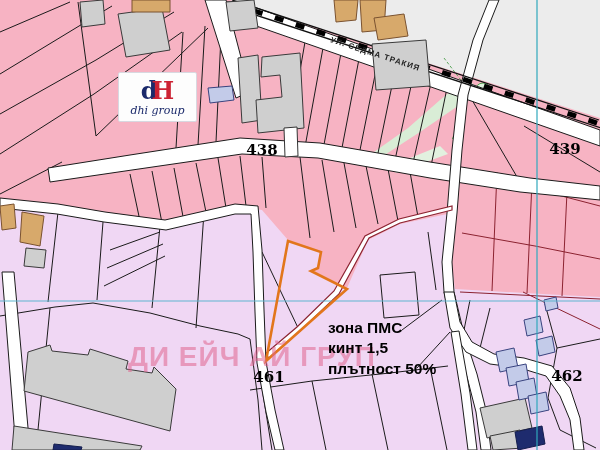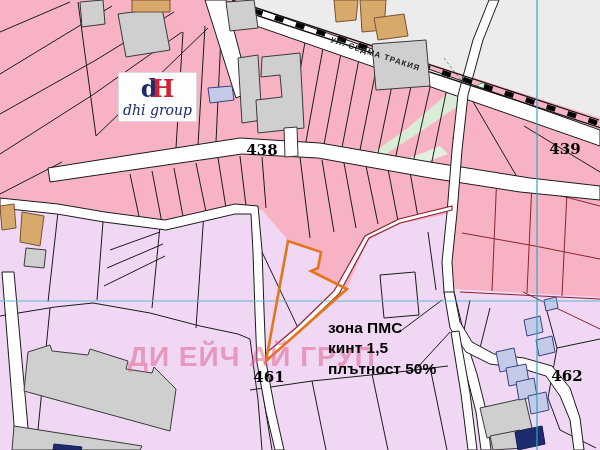--- a/index.html
+++ b/index.html
@@ -5,21 +5,21 @@
   html,body{margin:0;padding:0;background:#888;}
   .stage{position:relative;width:600px;height:450px;overflow:hidden;background:#fff;
          font-family:"Liberation Sans",sans-serif;}
   .stage svg{position:absolute;left:0;top:0;}
   .logo-box{position:absolute;left:118px;top:72px;width:77px;height:48px;background:#fdfdfd;
             border:1px solid #d8d8e0;border-radius:2px;display:flex;flex-direction:column;
             align-items:center;justify-content:center;line-height:1;}
   .logo-mark{font-family:"DejaVu Serif",serif;font-weight:bold;font-size:24px;}
   .logo-mark .d{color:#1b2a6b;}
   .logo-mark .h{color:#cc2233;margin-left:-6px;}
-  .logo-name{font-family:"DejaVu Serif",serif;font-style:italic;font-size:14px;color:#1b2a6b;margin-top:2px;}
+  .logo-name{font-family:"DejaVu Serif",serif;font-style:italic;font-size:11px;color:#1b2a6b;margin-top:2px;}
   text{user-select:none;}
   .lbl{font-family:"DejaVu Serif",serif;font-weight:bold;font-size:15px;fill:#000;}
   .zone-txt{font-family:"Liberation Sans",sans-serif;font-weight:bold;font-size:15.5px;fill:#000;}
   .wm{font-family:"Liberation Sans",sans-serif;font-weight:bold;font-size:28px;letter-spacing:1px;
       fill:#E0648E;fill-opacity:0.55;}
   .street{font-family:"Liberation Sans",sans-serif;font-weight:bold;font-size:8px;fill:#222;letter-spacing:1px;}
   .pl{stroke:#1b1b1b;stroke-width:1;fill:none;}
   .ml{stroke:#8B2230;stroke-width:1;fill:none;}
   .road{fill:#fff;stroke:#1b1b1b;stroke-width:1;}
   .bg{fill:#CFCFCF;stroke:#3a3a3a;stroke-width:1;}

